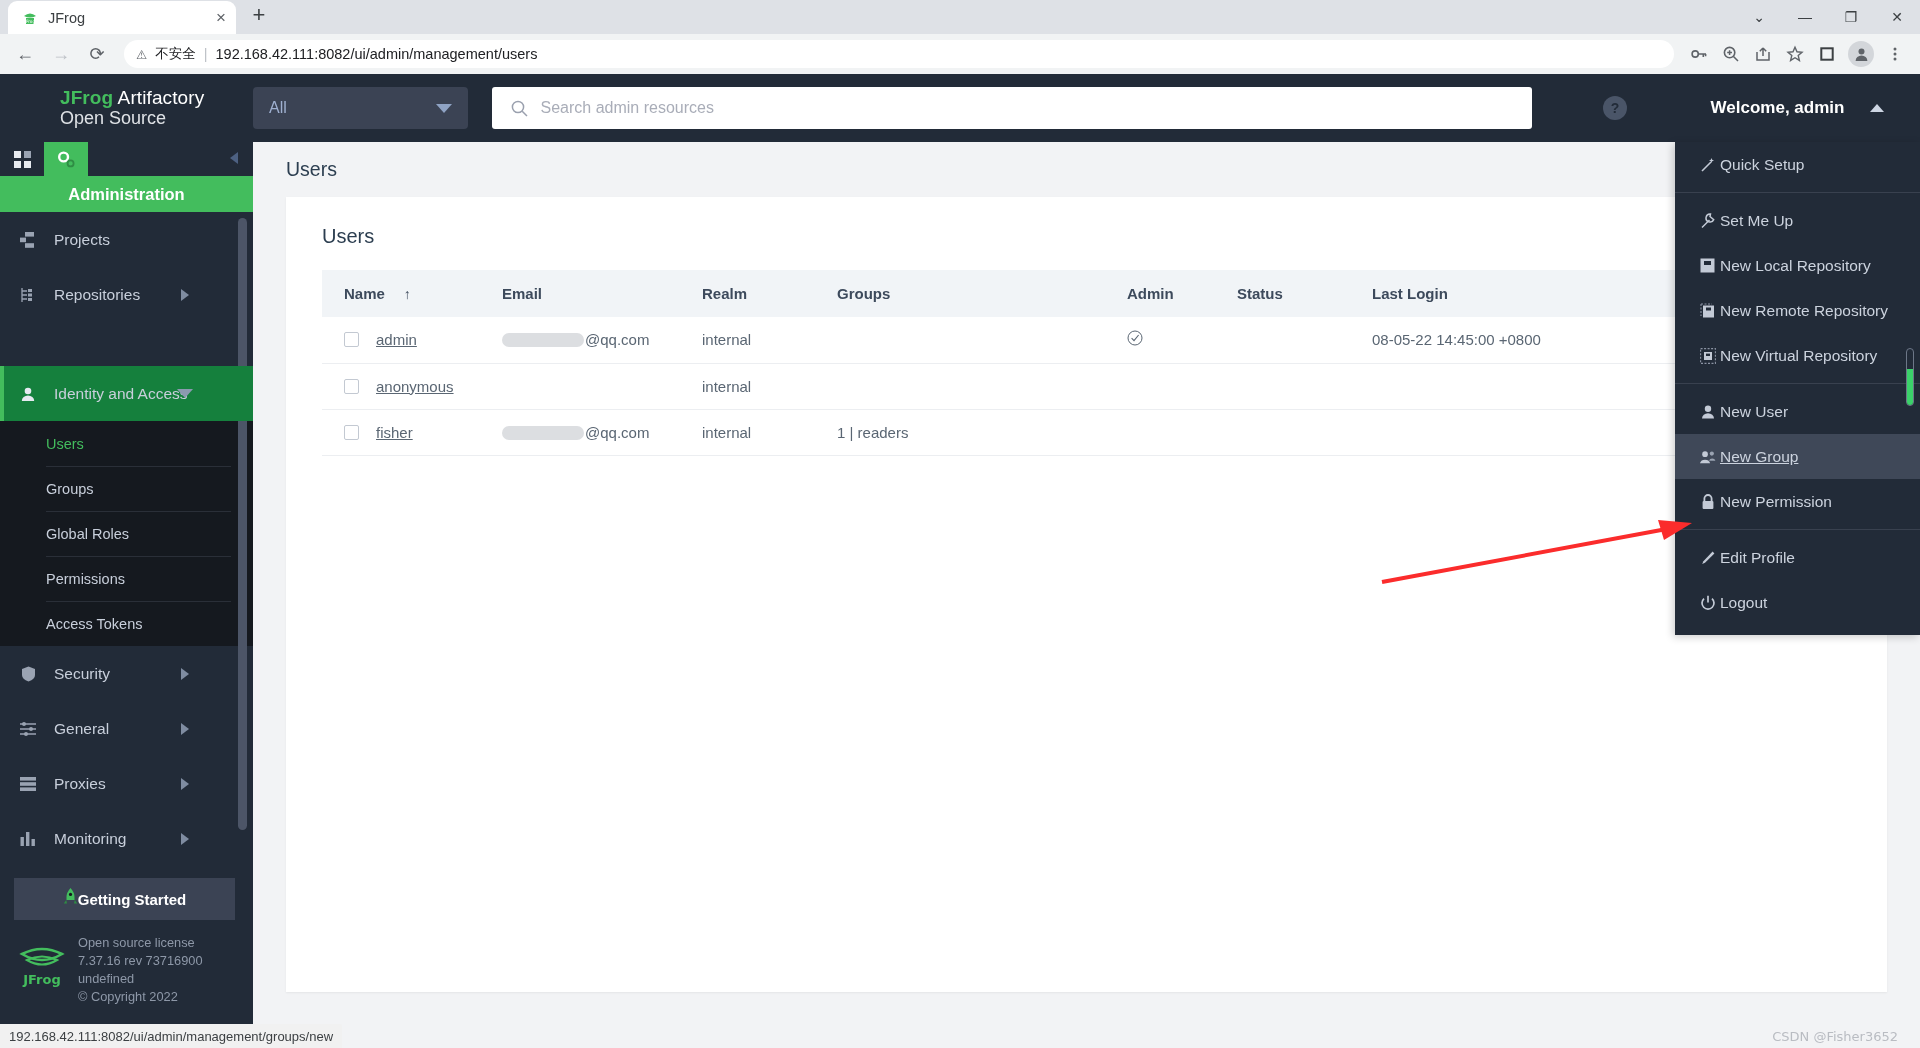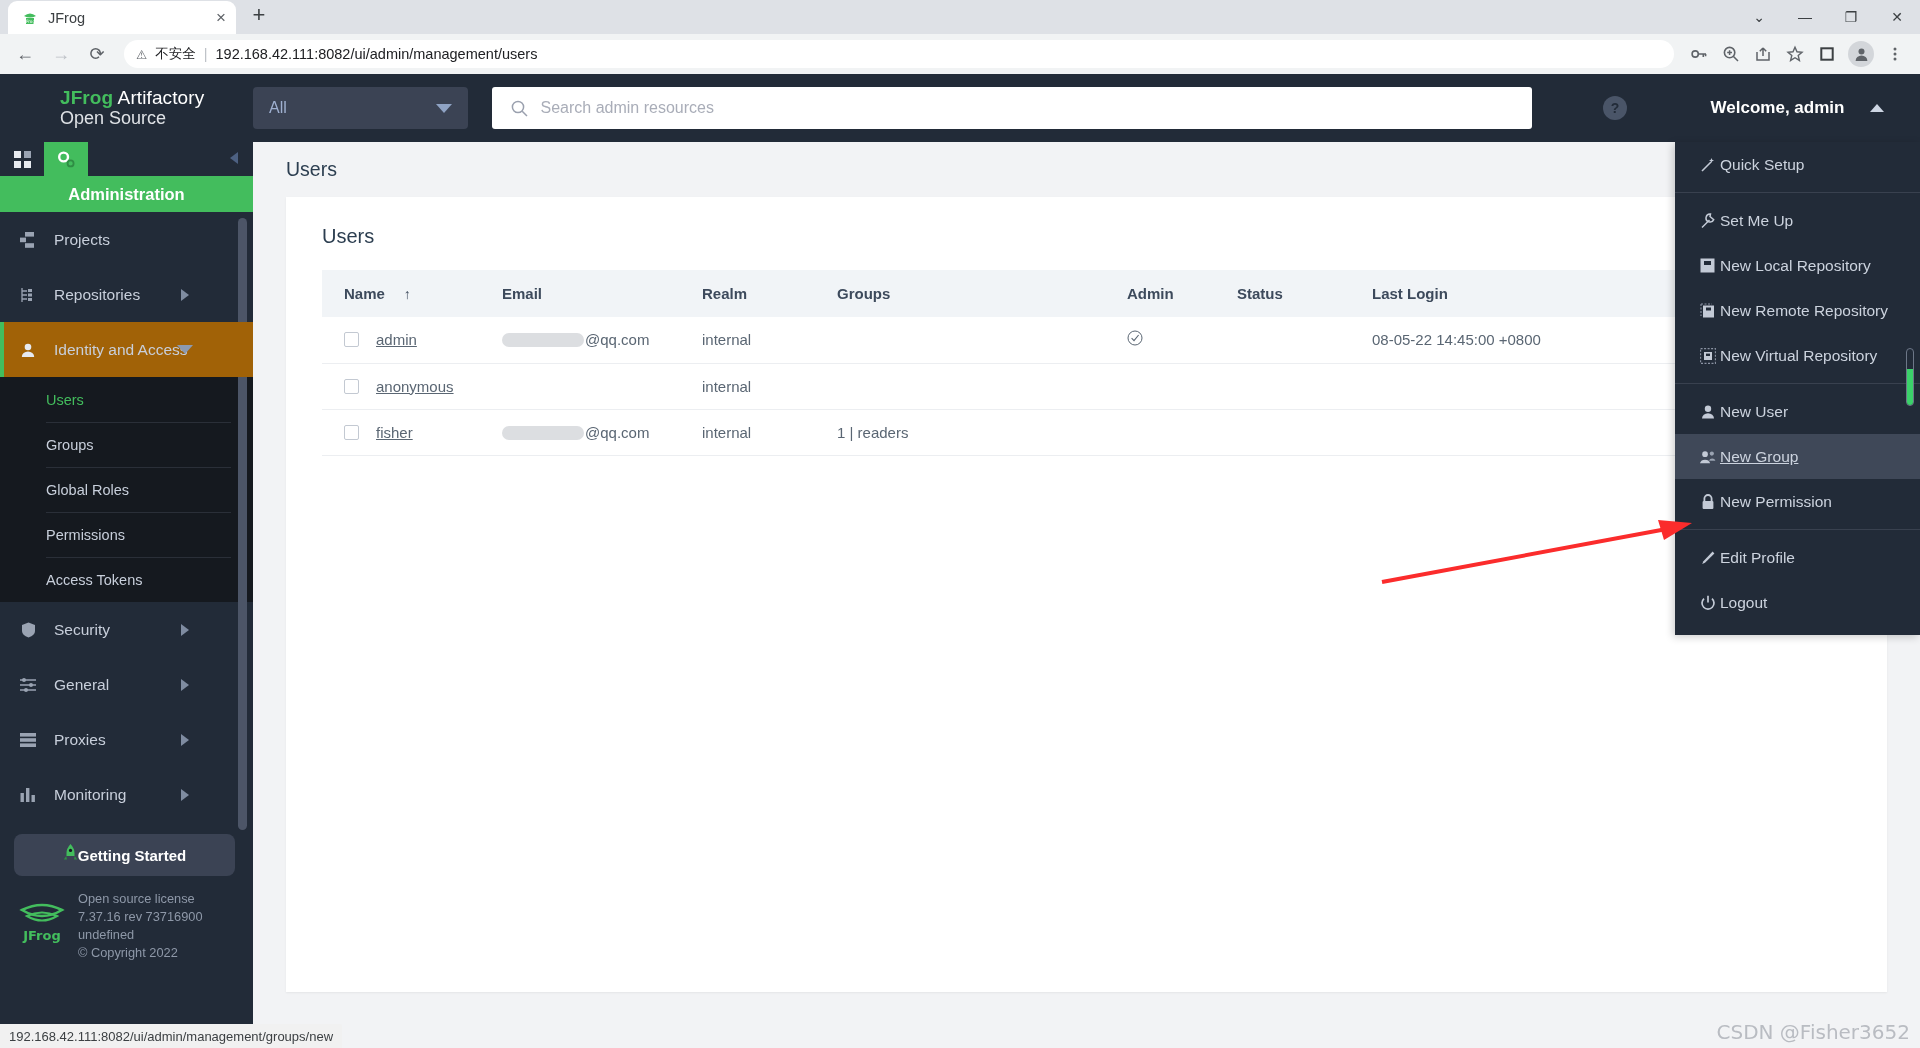--- a/index.html
+++ b/index.html
@@ -111,37 +111,37 @@
   .sb-scroll { height: 836px; position:relative; overflow:hidden; }
   .sb-item {
     height: 55px; display:flex; align-items:center; padding-left: 18px; gap: 16px;
     color:#c8cfdb; font-size:15.5px; cursor:pointer; position:relative;
   }
   .sb-item .ico { width:20px; display:flex; align-items:center; justify-content:center; }
   .sb-item .arrow-r { position:absolute; right: 64px; width:0;height:0;
       border-top:6px solid transparent;border-bottom:6px solid transparent;border-left:8px solid #7f8ca1; }
   .sb-item .arrow-d { position:absolute; right: 60px; width:0;height:0;
       border-left:8px solid transparent;border-right:8px solid transparent;border-top:9px solid #8c9ab0; }
-  .sb-item.open { background:#a16207; }
+  .sb-item.open { background:#15803d;margin-top:44px; }
   .sb-item.open::before { content:""; position:absolute; left:0; top:0; bottom:0; width:4px; background:#43bd5d; }
   .sb-sub { background:#15191f; padding: 0 0 0 0; }
   .sb-subitem {
     height: 45px; display:flex; align-items:center; padding-left: 46px;
     color:#c8cfdb; font-size:14.5px; cursor:pointer; position:relative;
   }
   .sb-subitem.active { color:#43bd5d; }
   .sb-subitem + .sb-subitem::before {
     content:""; position:absolute; left:46px; right:22px; top:0; height:1px; background:#2a2f38;
   }
   .sb-scrollbar {
     position:absolute; right: 6px; top: 6px; width: 9px; height: 612px;
     background:#4c5567; border-radius: 5px;
   }
   .getting-started {
-    margin: 12px 18px 0 14px; height: 42px; background:#3b4354; border-radius:8px;
+    margin: 12px 18px 0 14px; height: 42px; background:#3b4354; border-radius:0;
     display:flex; align-items:center; justify-content:center; 
     color:#fff; font-size:15px; font-weight:700; cursor:pointer;
   }
   .license {
     display:flex; gap: 12px; padding: 14px 0 0 18px; color:#8e98a8; font-size: 12.8px; line-height: 1.42;
   }
   .jfrog-logo { width: 48px; flex: none; padding-top: 12px; }
 
   
   .main {
@@ -198,21 +198,21 @@
   
   .arrow-anno { position:absolute; left: 1380px; top: 440px; z-index: 20; pointer-events:none; }
 
   
   .statusurl {
     position:absolute; left:0; bottom: 0px; height: 24px; background:#f1f1f1;
     display:flex; align-items:center; padding: 0 9px; font-size: 13px; color:#3c4043;
     border-top-right-radius: 2px; z-index: 30;
   }
   .watermark {
-    position:absolute; right: 10px; bottom: 4px; color:#b9bcc2; font-size: 20px;
+    position:absolute; right: 22px; bottom: 4px; color:#b9bcc2; font-size: 13px;
     font-family: "DejaVu Sans", sans-serif; z-index: 25;
   }
 </style>
 </head>
 <body>
 
 <div class="browser">
 
   <div class="tabstrip">
     <div class="tab">

